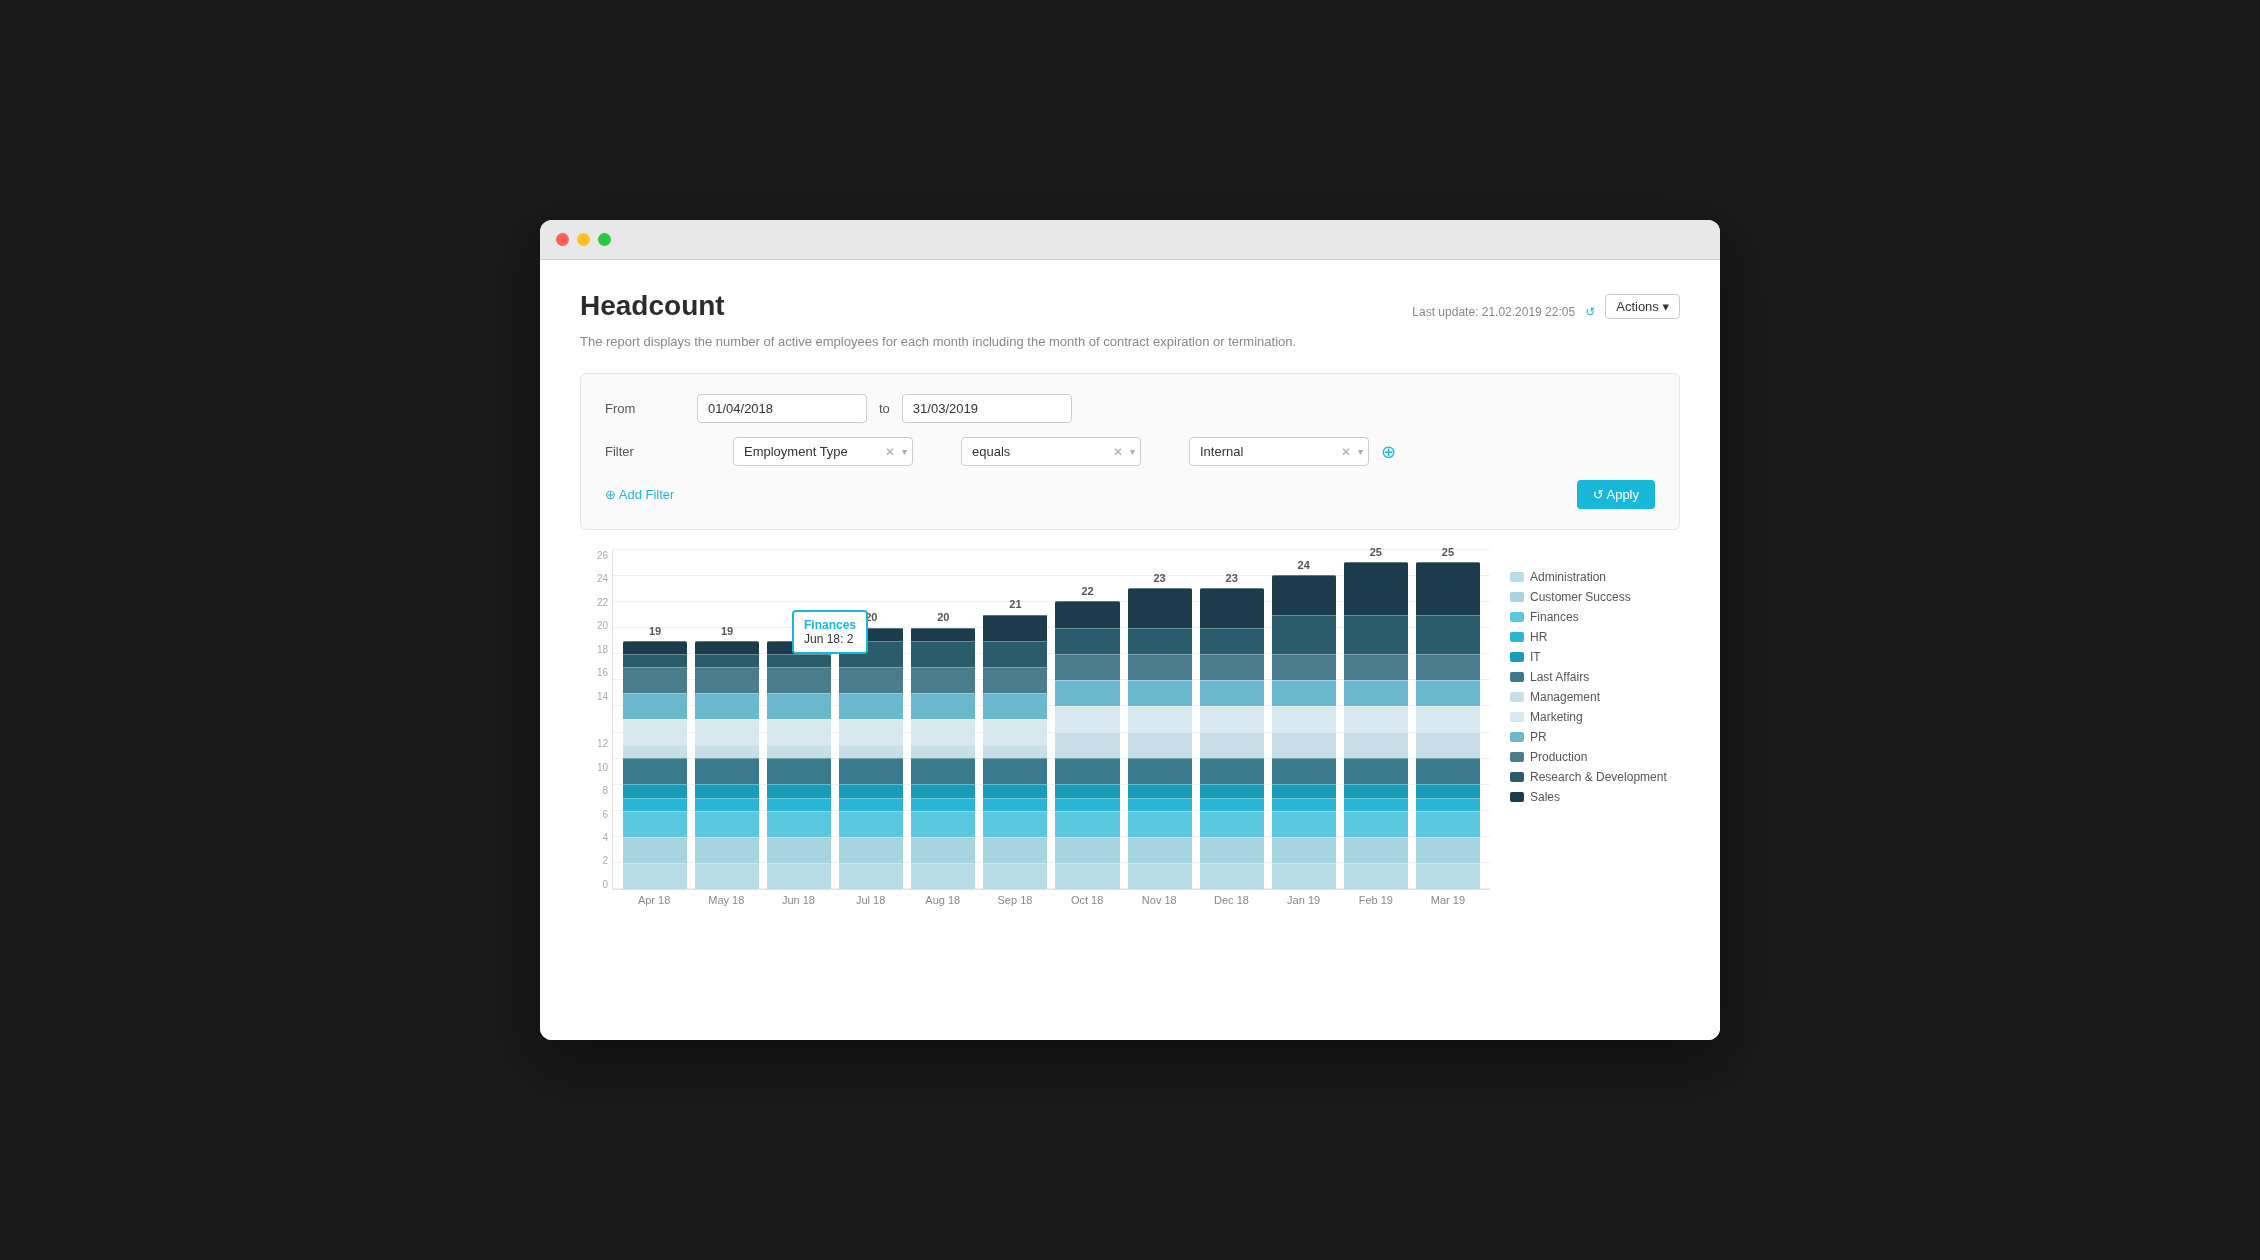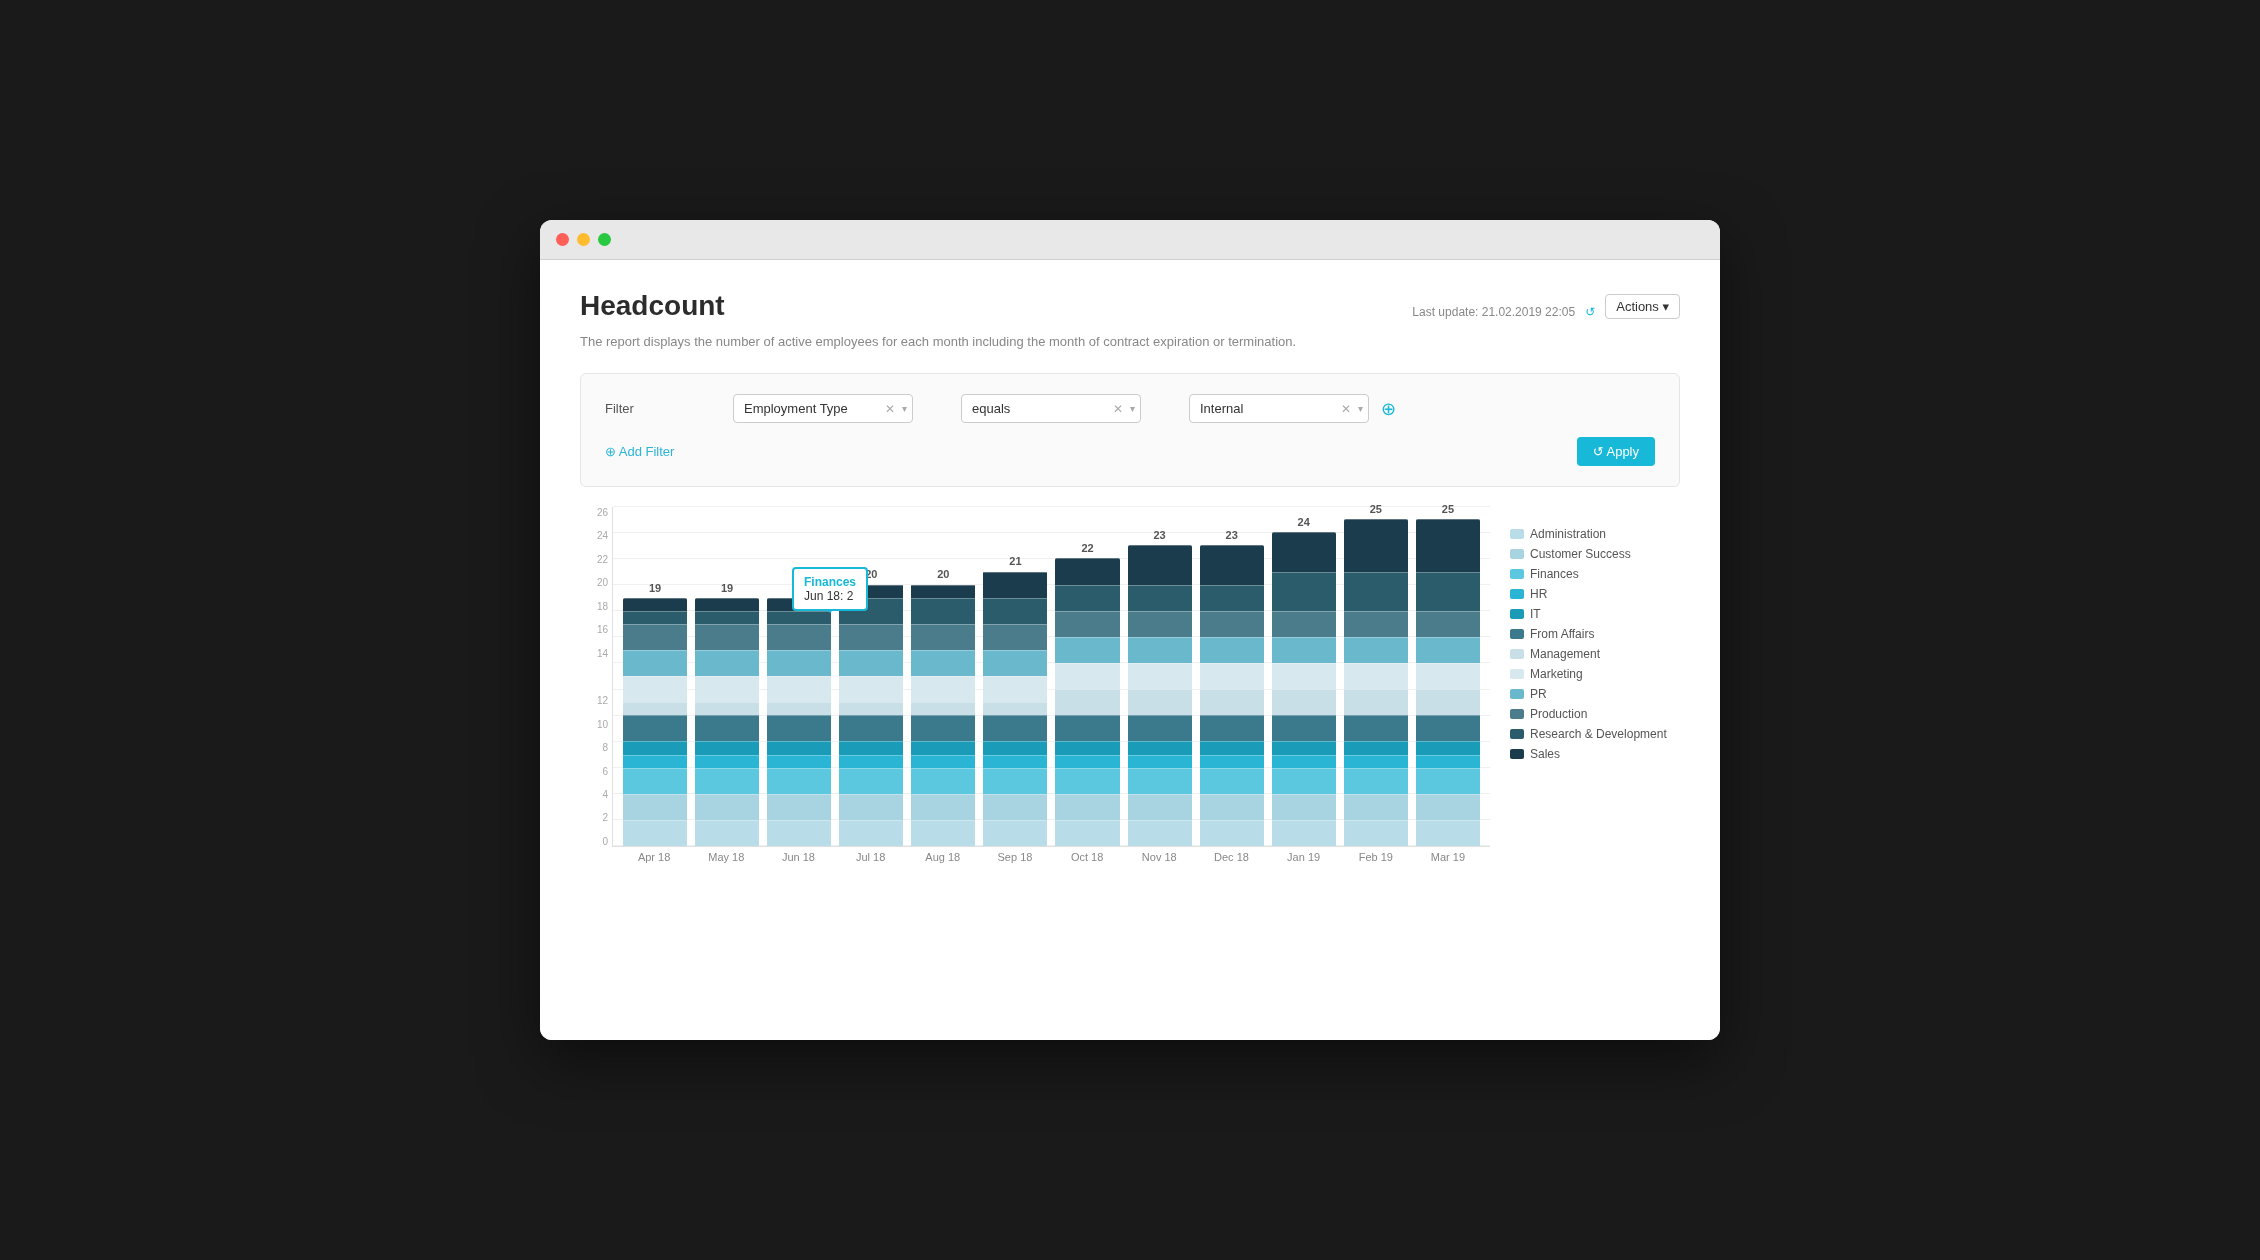--- a/index.html
+++ b/index.html
@@ -302,20 +302,26 @@
       <div class="header-right">
         <span>Last update: 21.02.2019 22:05</span>
         <span style="color:#17b8d8;cursor:pointer;">↺</span>
         <button class="actions-btn">Actions ▾</button>
       </div>
     </div>
     <p class="description">The report displays the number of active employees for each month including the month of contract expiration or termination.</p>
 
     <div class="form-section">
 
+      <div class="form-row">
+        <span class="form-label">From</span>
+        <input class="form-input" type="text" value="01/04/2018" style="">
+        <span class="separator">to</span>
+        <input class="form-input" type="text" value="31/03/2019" style="">
+      </div>
 
 
       <div class="form-row">
         <span class="form-label">Filter</span>
         <div class="filter-select-wrapper">
           <select class="filter-select">
             <option>Employment Type</option>
           </select>
           <span class="filter-x">✕</span>
           <span class="filter-arrow">▾</span>
@@ -630,21 +636,21 @@
           <div class="legend-item">
             <div class="legend-color" style="background: rgb(42, 181, 212);"></div>
             <span>HR</span>
           </div>
           <div class="legend-item">
             <div class="legend-color" style="background: rgb(26, 156, 184);"></div>
             <span>IT</span>
           </div>
           <div class="legend-item">
             <div class="legend-color" style="background: rgb(58, 122, 140);"></div>
-            <span>From Affairs</span>
+            <span>Last Affairs</span>
           </div>
           <div class="legend-item">
             <div class="legend-color" style="background: rgb(200, 223, 232);"></div>
             <span>Management</span>
           </div>
           <div class="legend-item">
             <div class="legend-color" style="background: rgb(216, 232, 239);"></div>
             <span>Marketing</span>
           </div>
           <div class="legend-item">

